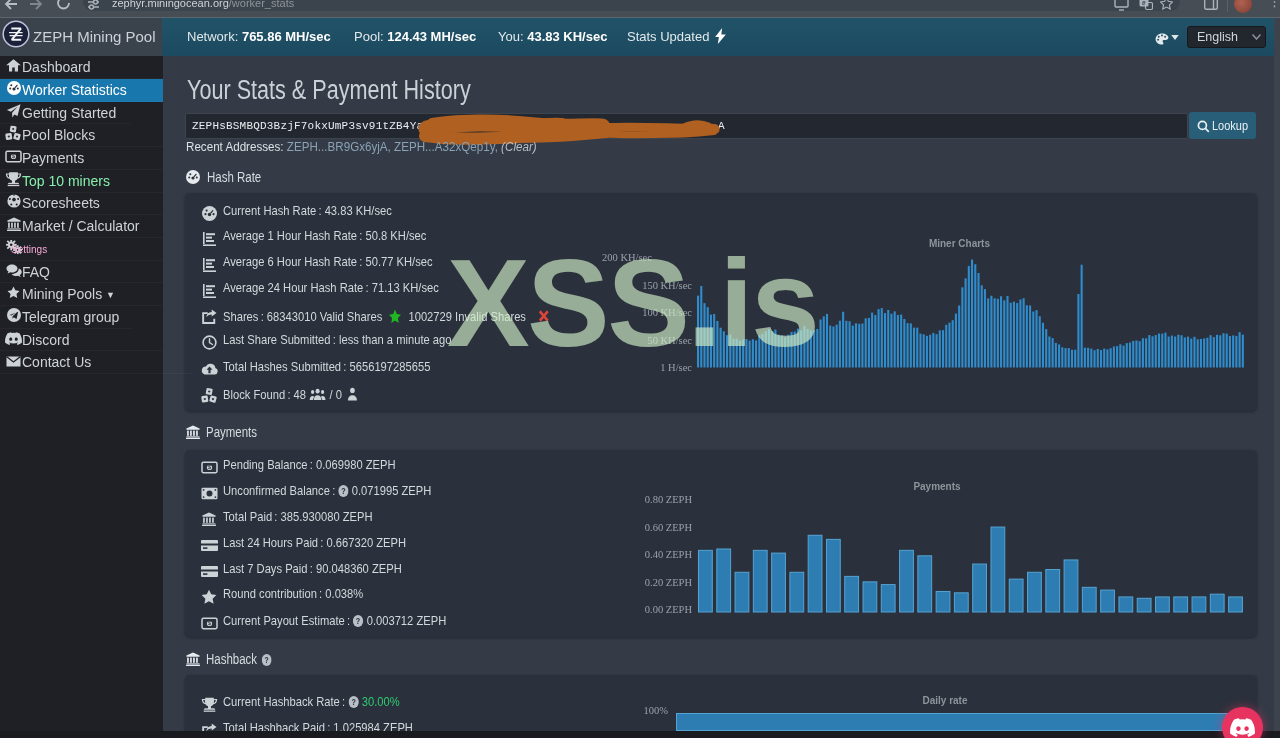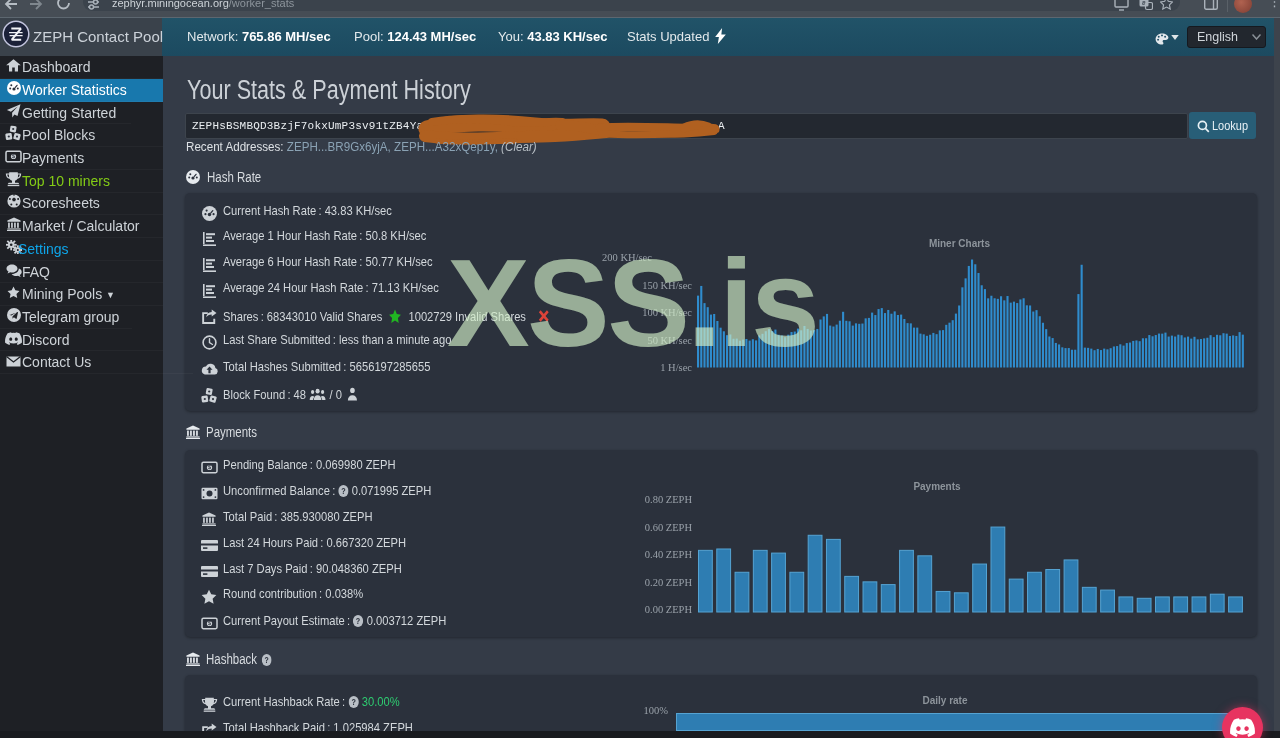--- a/index.html
+++ b/index.html
@@ -452,21 +452,21 @@
 <div style="position:absolute;left:447px;top:241px;font-size:124px;font-weight:bold;color:rgba(210,240,200,0.65);letter-spacing:-2.6px;white-space:nowrap;line-height:1">XSS.is</div>
 
 <div style="position:absolute;left:0;top:17px;width:1280px;height:1px;background:#5d6770"></div>
 <div style="position:absolute;left:0;top:18px;width:162px;height:38px;background:#3a424b"></div>
 <div style="position:absolute;left:162px;top:18px;width:1118px;height:38px;background:linear-gradient(#215368,#1c4a60)"></div>
 <div style="position:absolute;left:2px;top:20px"><svg width="28" height="28" viewBox="0 0 28 28">
       <circle cx="14" cy="14" r="12.8" fill="#1b2138" stroke="#c3c5de" stroke-width="1.5"></circle>
 <path d="M9.3 8.4h9.8M19.1 8.4L9.6 19.8M9.6 19.8h9.6" fill="none" stroke="#f2f3f7" stroke-width="2"></path>
 <path d="M7 12.6h13.6M7.6 15.6h13" stroke="#f2f3f7" stroke-width="1.4"></path>
     </svg></div>
-<div style="position:absolute;left:33px;top:28px;font-size:15px;color:#ccd2d9;white-space:nowrap">ZEPH Contact Pool</div>
+<div style="position:absolute;left:33px;top:28px;font-size:15px;color:#ccd2d9;white-space:nowrap">ZEPH Mining Pool</div>
 <div style="position:absolute;left:187px;top:29px;font-size:13px;color:#e2e9ec;white-space:nowrap">Network: <b style="color:#ffffff">765.86 MH/sec</b></div>
 <div style="position:absolute;left:354px;top:29px;font-size:13px;color:#e2e9ec;white-space:nowrap">Pool: <b style="color:#fff">124.43 MH/sec</b></div>
 <div style="position:absolute;left:498px;top:29px;font-size:13px;color:#e2e9ec;white-space:nowrap">You: <b style="color:#fff">43.83 KH/sec</b></div>
 <div style="position:absolute;left:627px;top:29px;font-size:13px;color:#e2e9ec;white-space:nowrap">Stats Updated</div>
 <svg style="position:absolute;left:714px;top:28px" width="13" height="16" viewBox="0 0 12 15">
     <path d="M7.5 0L1 8.5h3.5L3.5 15 11 6H6.8z" fill="#fff"></path>
   </svg>
 <div style="position:absolute;left:1155px;top:31px"><svg width="14" height="12" viewBox="0 0 17 15">
       <path d="M8.5 0.5C4 0.5 0.5 3.6 0.5 7.5s3.5 7 8 7c1 0 1.8-.7 1.8-1.6 0-.5-.2-.8-.5-1.2-.3-.3-.5-.7-.5-1.2 0-.9.8-1.6 1.8-1.6h2c1.9 0 3.4-1.4 3.4-3.2C16.5 3 12.9 0.5 8.5 0.5z" fill="#e3e8ec"></path>
 <g fill="#1e4e64">
@@ -530,21 +530,21 @@
 <circle cx="8.5" cy="6.5" r="2.6" fill="#cdd2d7"></circle>
         <text x="8.5" y="8.4" font-size="5.4" font-family="Liberation Sans" font-weight="bold" fill="#2b313c" text-anchor="middle">$</text>
       </svg></div>
     <div style="position:absolute;left:22px;top:50%;transform:translateY(-50%);font-size:14px;color:#ced3d8;white-space:nowrap">Payments</div>
   </div>
 <div style="position:absolute;left:0;top:169.9px;width:163px;height:22.7px;border-bottom:1px solid rgba(255,255,255,0.035);box-sizing:border-box">
     <div style="position:absolute;left:5px;top:50%;transform:translateY(-50%);width:17px;text-align:center"><svg width="17" height="15" viewBox="0 0 17 15">
         <path d="M4.2 0.8h8.6v1.1h3.4c0 3-1.5 5-3.7 5.4a4.6 4.6 0 0 1-2.5 2v2h2.6c0.9 0 1.5 0.6 1.7 1.5H2.7c0.2-0.9 0.8-1.5 1.7-1.5H7v-2a4.6 4.6 0 0 1-2.5-2C2.3 6.9 0.8 4.9 0.8 1.9h3.4zM2.2 3.1c0.2 1.5 0.9 2.6 2 3-0.2-0.9-0.3-1.9-0.3-3zm12.6 0h-1.7c0 1.1-0.1 2.1-0.3 3 1.1-0.4 1.8-1.5 2-3z" fill="#cdd2d7"></path>
         <rect x="2.7" y="13.5" width="11.6" height="1.3" fill="#cdd2d7"></rect>
       </svg></div>
-    <div style="position:absolute;left:22px;top:50%;transform:translateY(-50%);font-size:14px;color:#84cc16;white-space:nowrap">Top 10 miners</div>
+    <div style="position:absolute;left:22px;top:50%;transform:translateY(-50%);font-size:14px;color:#86efac;white-space:nowrap">Top 10 miners</div>
   </div>
 <div style="position:absolute;left:0;top:192.6px;width:163px;height:22.7px;border-bottom:1px solid rgba(255,255,255,0.035);box-sizing:border-box">
     <div style="position:absolute;left:5px;top:50%;transform:translateY(-50%);width:17px;text-align:center"><svg width="14" height="14" viewBox="0 0 14 14">
         <circle cx="7" cy="7" r="6.6" fill="#cdd2d7"></circle>
 <g fill="#1e2025">
           <path d="M7 3.4l2 1.5-.8 2.4H5.8L5 4.9z"></path>
           <circle cx="2.9" cy="5" r="1"></circle>
           <circle cx="11.1" cy="5" r="1"></circle>
           <circle cx="4.3" cy="10.6" r="1"></circle>
           <circle cx="9.7" cy="10.6" r="1"></circle>
@@ -583,21 +583,21 @@
         <line x1="14.2" y1="10.0" x2="16.5" y2="10.0" stroke="#cdd2d7" stroke-width="1.8"></line>
         <line x1="13.5" y1="11.7" x2="15.1" y2="13.3" stroke="#cdd2d7" stroke-width="1.8"></line>
         <line x1="11.8" y1="12.4" x2="11.8" y2="14.7" stroke="#cdd2d7" stroke-width="1.8"></line>
         <line x1="10.1" y1="11.7" x2="8.5" y2="13.3" stroke="#cdd2d7" stroke-width="1.8"></line>
         <line x1="9.4" y1="10.0" x2="7.1" y2="10.0" stroke="#cdd2d7" stroke-width="1.8"></line>
         <line x1="10.1" y1="8.3" x2="8.5" y2="6.7" stroke="#cdd2d7" stroke-width="1.8"></line>
         <line x1="11.8" y1="7.6" x2="11.8" y2="5.3" stroke="#cdd2d7" stroke-width="1.8"></line>
         <line x1="13.5" y1="8.3" x2="15.1" y2="6.7" stroke="#cdd2d7" stroke-width="1.8"></line>
         <circle cx="11.8" cy="10" r="1.0" fill="#1e2025"></circle>
       </svg></div>
-    <div style="position:absolute;left:18px;top:50%;transform:translateY(-50%);font-size:14px;color:#0ea5e9;white-space:nowrap">Settings</div>
+    <div style="position:absolute;left:11px;top:50%;transform:translateY(-50%);font-size:10px;color:#f9a8d4;white-space:nowrap">Settings</div>
   </div>
 <div style="position:absolute;left:0;top:260.7px;width:163px;height:22.7px;border-bottom:1px solid rgba(255,255,255,0.035);box-sizing:border-box">
     <div style="position:absolute;left:5px;top:50%;transform:translateY(-50%);width:17px;text-align:center"><svg width="16" height="13" viewBox="0 0 16 13">
         <path d="M6 0.5c3 0 5.5 1.8 5.5 4s-2.5 4-5.5 4c-.6 0-1.2-.1-1.7-.2L1.5 9.6l1-2.1C1.3 6.8 0.5 5.7 0.5 4.5c0-2.2 2.5-4 5.5-4z" fill="#cdd2d7"></path>
 <path d="M12.8 4.6c1.8.6 2.9 1.9 2.9 3.4 0 1.2-.8 2.3-2 3l1 2.1-2.8-1.3c-.5.1-1.1.2-1.7.2-1.9 0-3.6-.7-4.6-1.8 4.2-.2 7.2-2.4 7.2-5.6z" fill="#cdd2d7"></path>
       </svg></div>
     <div style="position:absolute;left:22px;top:50%;transform:translateY(-50%);font-size:14px;color:#ced3d8;white-space:nowrap">FAQ</div>
   </div>
 <div style="position:absolute;left:0;top:283.4px;width:163px;height:22.7px;border-bottom:1px solid rgba(255,255,255,0.035);box-sizing:border-box">
     <div style="position:absolute;left:5px;top:50%;transform:translateY(-50%);width:17px;text-align:center"><svg width="13" height="13" viewBox="0 0 15 15">

